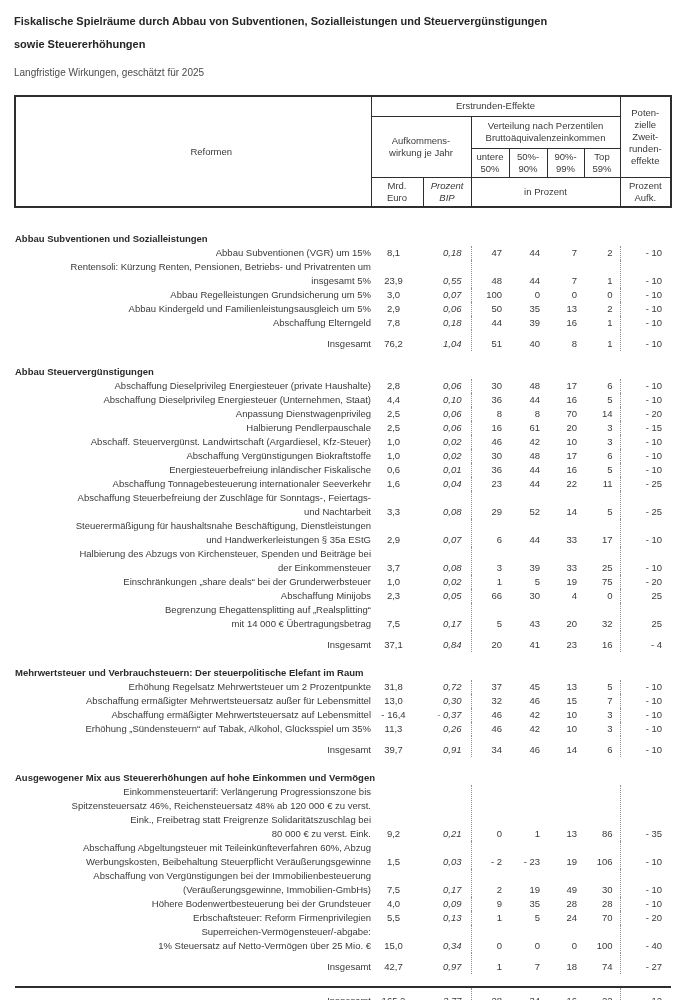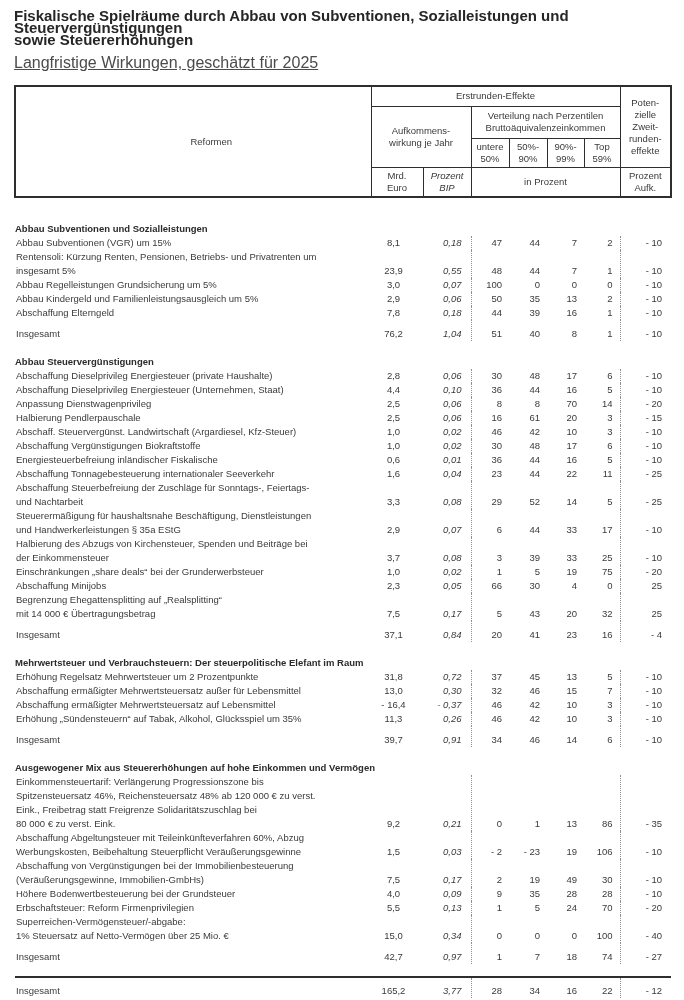--- a/index.html
+++ b/index.html
@@ -6,25 +6,25 @@
   body {
     width: 684px; height: 1000px;
     background: #ffffff;
     font-family: "Liberation Sans", sans-serif;
     color: #2e2e2e;
     overflow: hidden;
   }
   .page { padding: 10px 14px 0 14px; }
 
   .title {
-    font-size: 15px; font-weight: bold; line-height: 12px;
+    font-size: 11px; font-weight: bold; line-height: 23px;
     margin: 0 0 10px 0; white-space: pre-line; color: #262626;
   }
   .subtitle {
-    font-size: 16px; line-height: 14px; margin: 0 0 15px 0; color: #4b4b4b; text-decoration: underline;
+    font-size: 10px; line-height: 14px; margin: 0 0 15px 0; color: #4b4b4b;
   }
 
   table.reforms {
     border-collapse: collapse; table-layout: fixed;
     width: 656px; font-size: 9.5px;
   }
 
   
   thead th {
     border: 1px solid #2e2e2e;
@@ -40,21 +40,21 @@
   th.reformen { border-left-width: 2px; border-bottom-width: 2px; padding-left: 37px; }
   th.poten    { border-right-width: 2px; margin-left: 14px; }
   thead tr.hr4 th { border-bottom-width: 2px; }
   th.aufk-unit { border-right-width: 2px; }
   th.italic { font-style: italic; }
 
   
   tbody td {
     vertical-align: bottom; padding: 0; line-height: 14px; color: #3a3a3a;
   }
-  td.lbl { white-space: pre-line; padding-left: 1px; }
+  td.lbl { white-space: pre-line; padding-left: 1px; text-align: right; }
   td.num { text-align: right; }
   td.mrd  { padding-right: 7px; text-align: center; }
   td.bip  { padding-right: 9px; font-style: italic; }
   td.p    { padding-right: 7px; }
   td.aufk { padding-right: 9px; }
   td.dot  { border-left: 1px dotted #8f8f8f; }
 
   tr.sec-row td {
     font-weight: bold; padding-top: 14px; line-height: 14px; color: #2b2b2b;
   }

